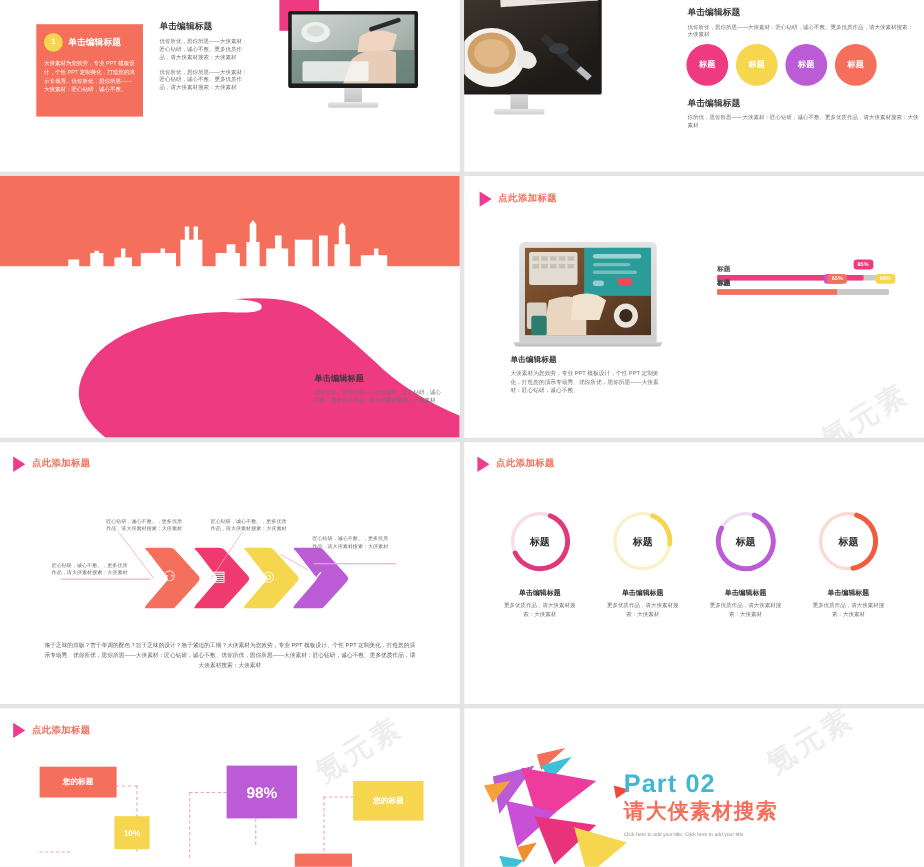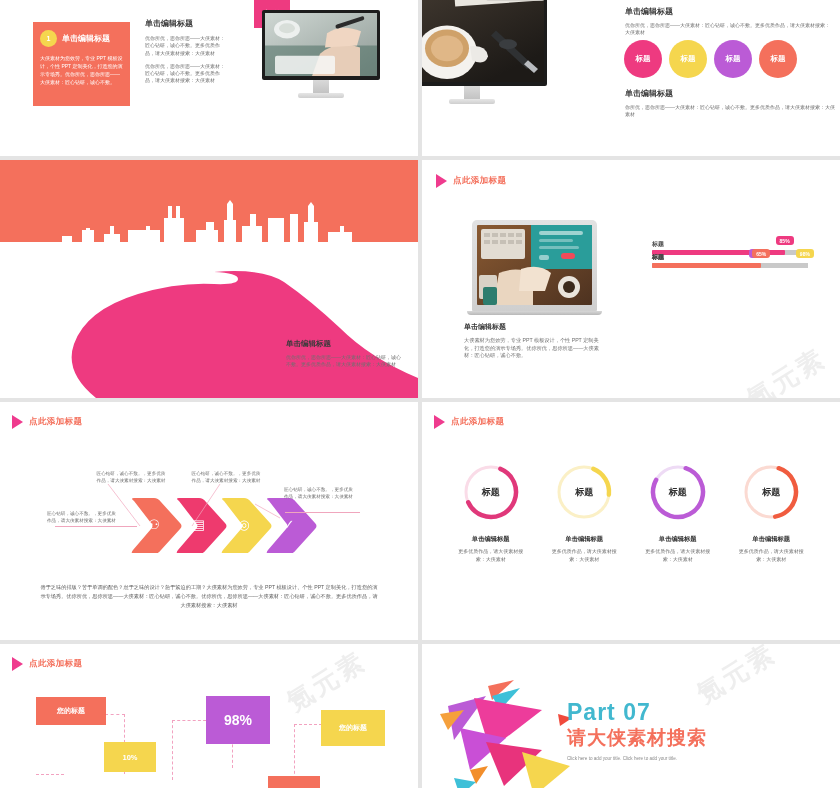--- a/index.html
+++ b/index.html
@@ -403,21 +403,21 @@
     <div class="dash-h" style="left:105px;top:70px;width:20px;"></div>
     <div class="dash-v" style="left:124px;top:70px;height:60px;"></div>
     <div class="dash-v" style="left:172px;top:76px;height:60px;"></div>
     <div class="dash-v" style="left:232px;top:54px;height:70px;"></div>
     <div class="dash-h" style="left:172px;top:76px;width:60px;"></div>
     <div class="dash-v" style="left:294px;top:80px;height:55px;"></div>
     <div class="dash-h" style="left:294px;top:80px;width:28px;"></div>
     <div class="dash-h" style="left:36px;top:130px;width:28px;"></div>
 
     <div class="fbox" style="left:36px;top:53px;width:70px;height:28px;background:#F4705C;font-size:7px;">您的标题</div>
-    <div class="fbox" style="left:104px;top:98px;width:52px;height:30px;background:#F5D64E;font-size:7.5px;">10%</div>
+    <div class="fbox" style="left:104px;top:98px;width:32px;height:30px;background:#F5D64E;font-size:7.5px;">10%</div>
     <div class="fbox" style="left:206px;top:52px;width:64px;height:48px;background:#BB5BD6;font-size:14px;">98%</div>
     <div class="fbox" style="left:321px;top:66px;width:64px;height:36px;background:#F5D64E;font-size:7px;">您的标题</div>
     <div class="fbox" style="left:268px;top:132px;width:52px;height:26px;background:#F4705C;"></div>
 
     <div class="wm" style="right:48px;top:20px;">氪元素</div>
   </div>
 
   <div class="slide">
     <svg style="position:absolute;left:8px;top:22px;width:170px;height:130px;" viewBox="0 0 170 130">
       <polygon points="58,20 84,14 62,34" fill="#F4705C"></polygon>
@@ -426,20 +426,20 @@
       <polygon points="10,48 34,44 18,64" fill="#F5A03C"></polygon>
       <polygon points="44,32 112,44 60,84" fill="#ED3C9B"></polygon>
       <polygon points="30,62 76,72 40,104" fill="#C94FD6"></polygon>
       <polygon points="56,76 112,84 74,120" fill="#E8337C"></polygon>
       <polygon points="92,86 140,100 104,130" fill="#F5D64E"></polygon>
       <polygon points="40,104 58,100 46,118" fill="#F28E2B"></polygon>
       <polygon points="24,112 46,116 30,130" fill="#3EC0D8"></polygon>
       <polygon points="128,48 142,52 130,60" fill="#F04A3C"></polygon>
     </svg>
     <div class="p8-txt">
-      <div class="p8-part">Part  07</div>
+      <div class="p8-part">Part  02</div>
       <div class="p8-cn">请大侠素材搜索</div>
       <div class="p8-sub">Click here to add your title. Click here to add your title.</div>
     </div>
     <div class="wm" style="right:60px;top:12px;">氪元素</div>
   </div>
 
 </div>
 
 </body></html>

